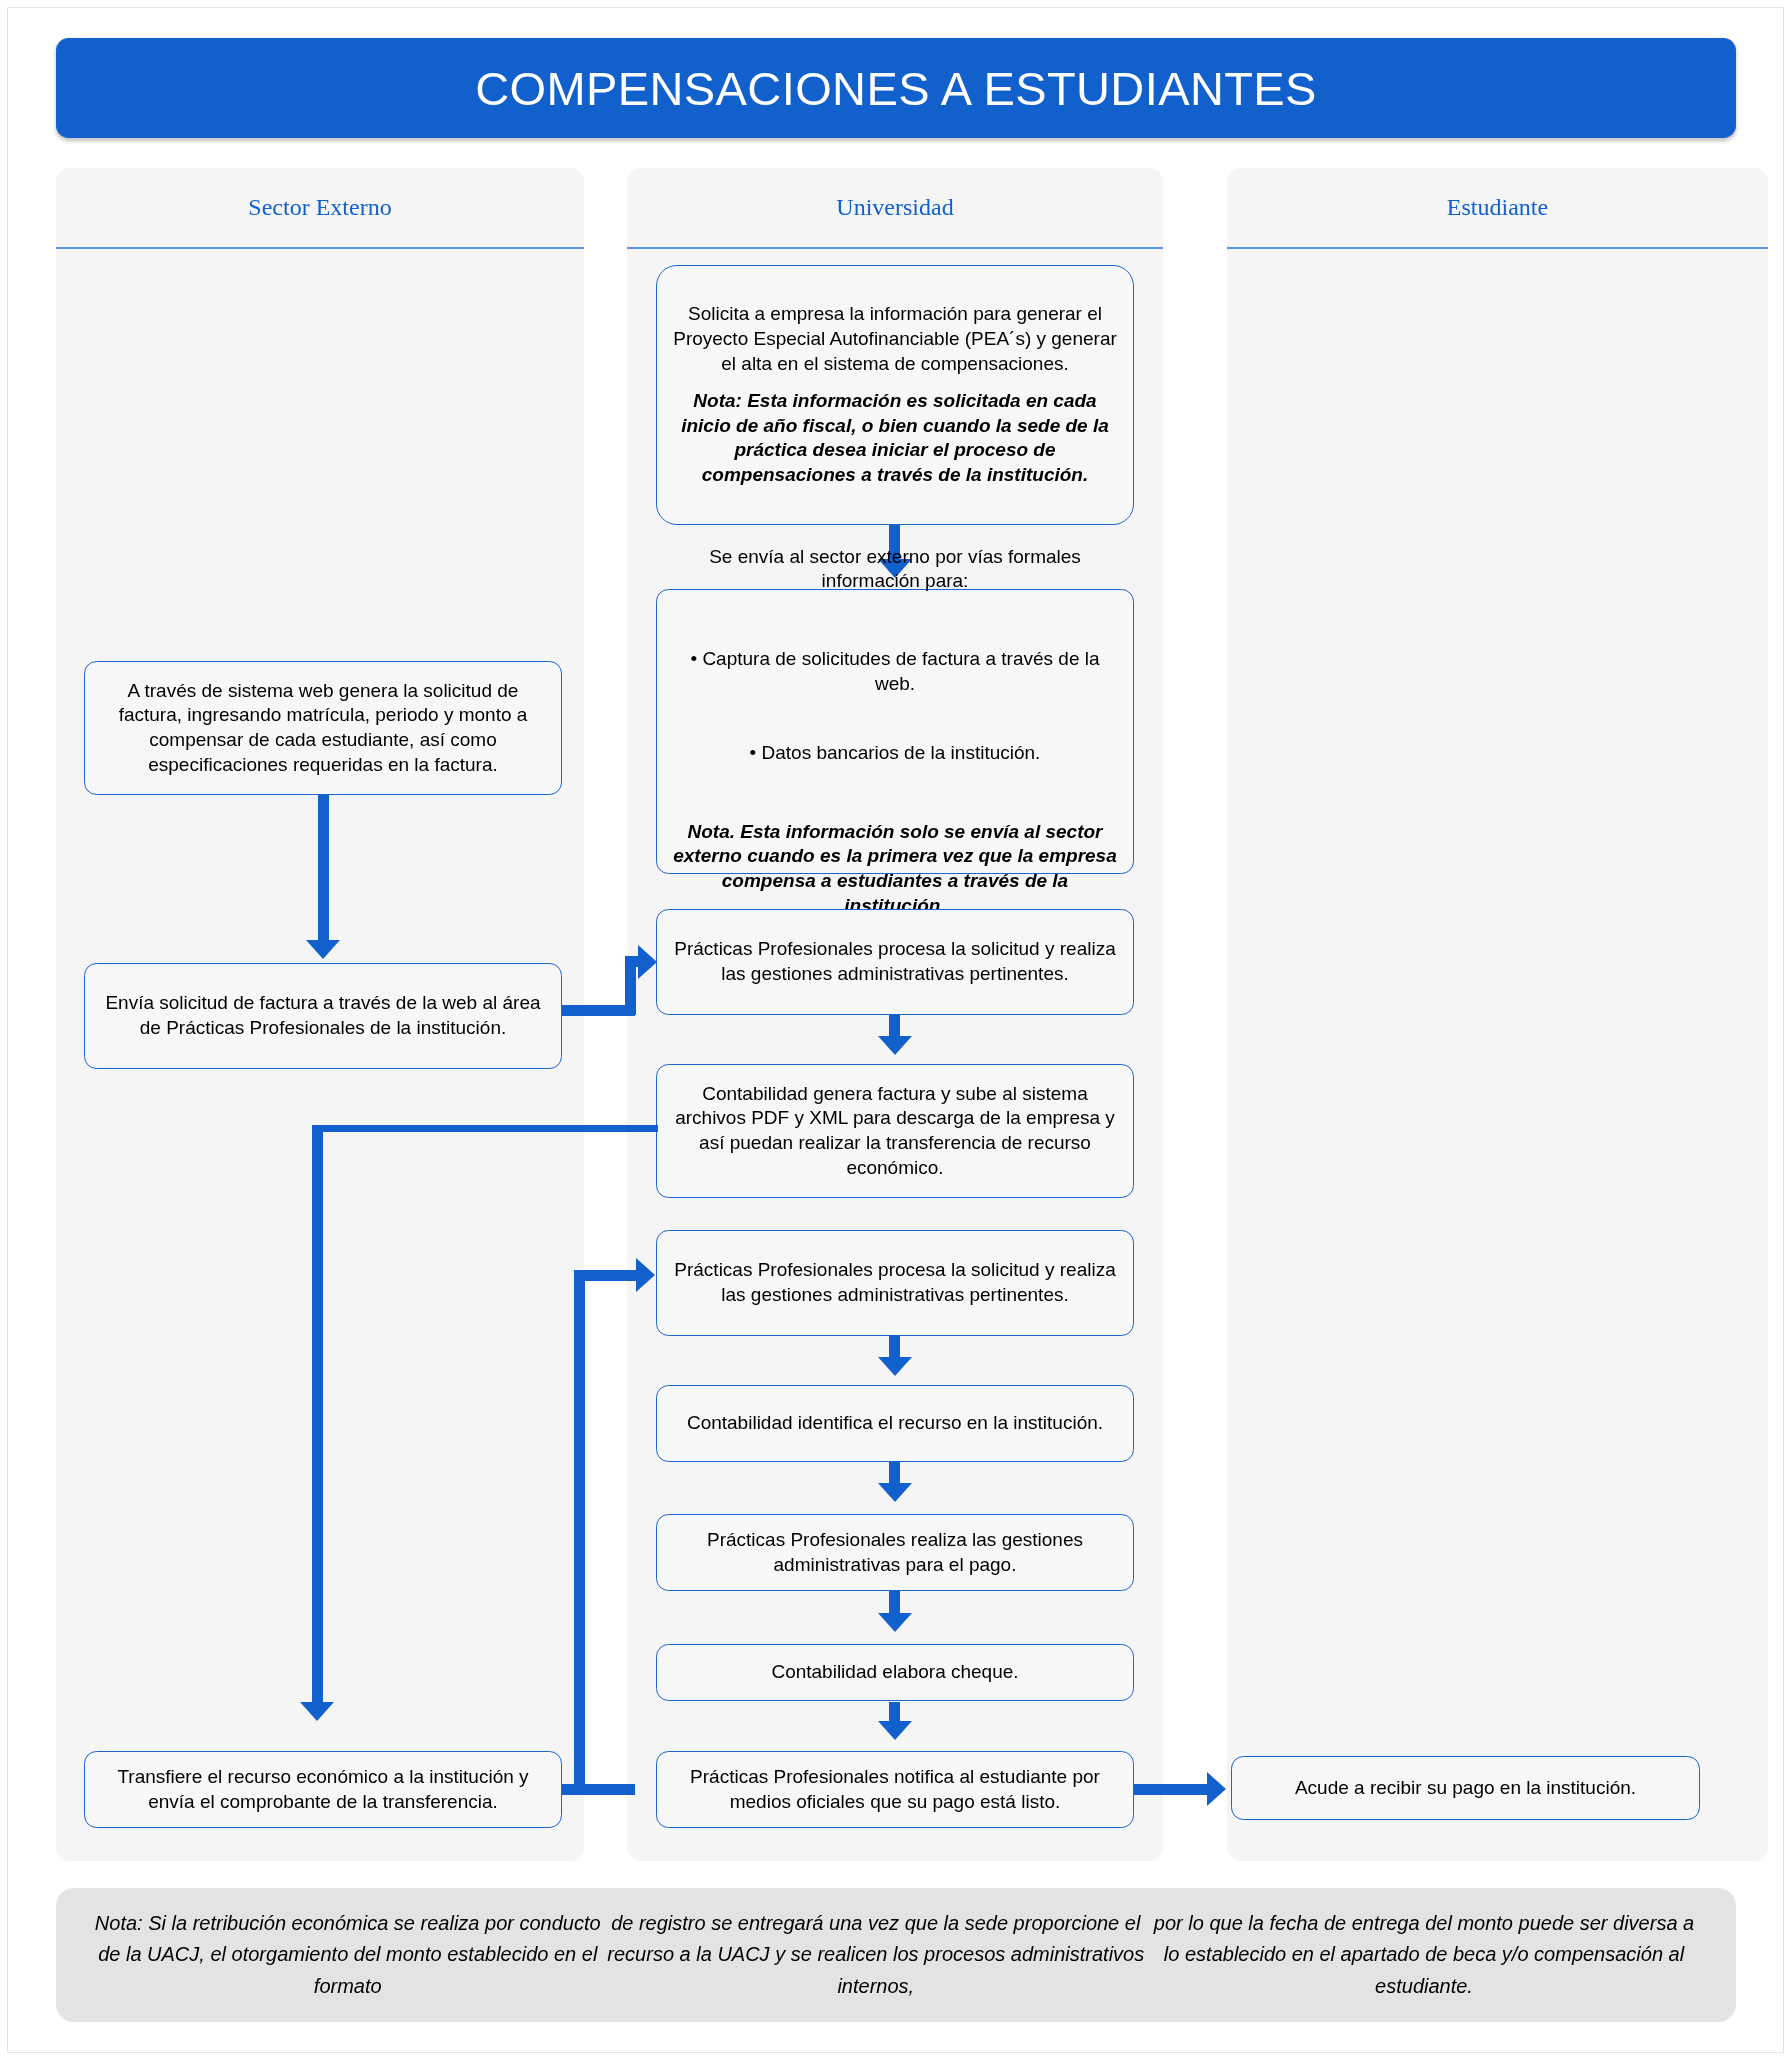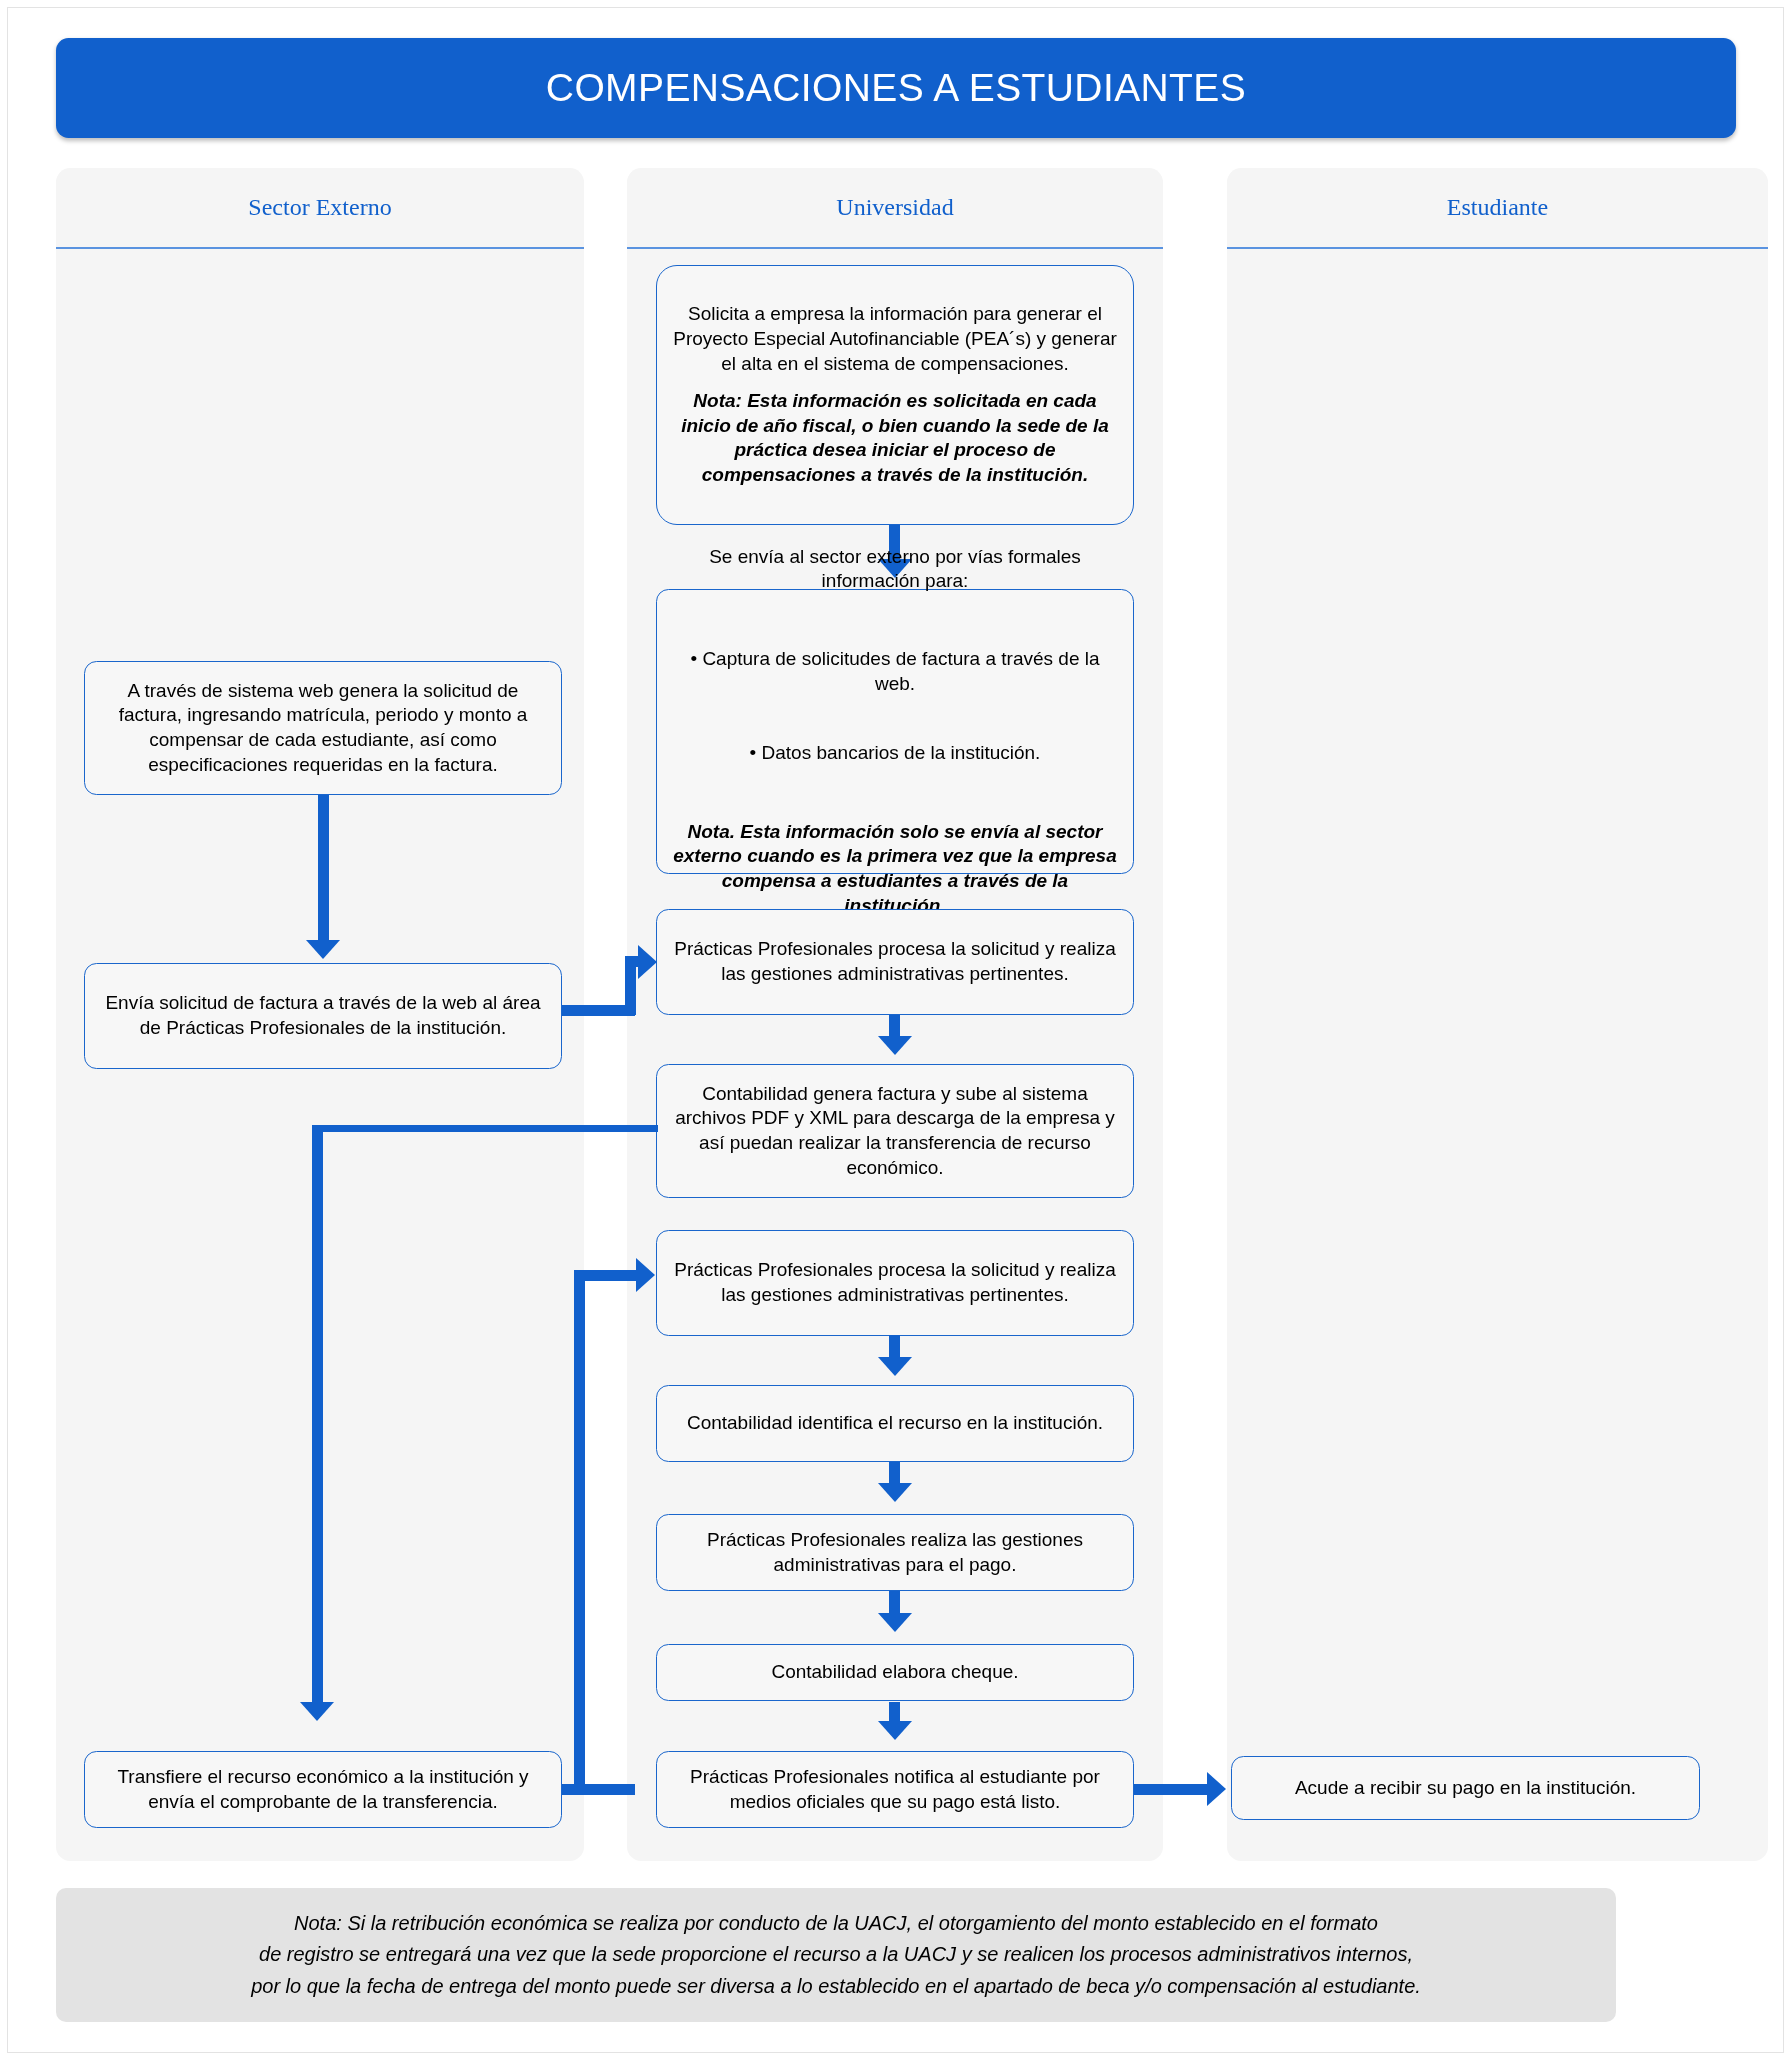--- a/index.html
+++ b/index.html
@@ -42,21 +42,21 @@
     height: 100px;
     background: #1160cc;
     border-radius: 12.5px;
     box-shadow: 0 2.7px 4.5px rgba(0,0,0,0.25);
     display: flex;
     align-items: center;
     justify-content: center;
   }
   .title-text {
     color: #ffffff;
-    font-size: 39px;
+    font-size: 47px;
     letter-spacing: 0.4px;
     font-family: "Liberation Sans", sans-serif;
     font-weight: 400;
   }
 
   
   .lane {
     position: absolute;
     top: 168px;
     background: #f5f5f5;
@@ -119,26 +119,26 @@
     border-top: 17px solid transparent;
     border-bottom: 17px solid transparent;
     border-left: 19.7px solid #1160cc;
   }
 
   
   .footer-note {
     position: absolute;
     left: 56px;
     top: 1888px;
-    width: 1560px;
+    width: 1680px;
     height: 134px;
     background: #e3e3e3;
-    border-radius: 10px;
-    display: flex;
-    flex-direction: column;
+    border-radius: 18px;
+    display: flex;
+    flex-direction: row;
     align-items: center;
     justify-content: center;
     text-align: center;
     font-style: italic;
     font-size: 20px;
     line-height: 1.58;
     color: #000000;
     box-sizing: border-box;
     padding: 5.4px 36px;
   }

